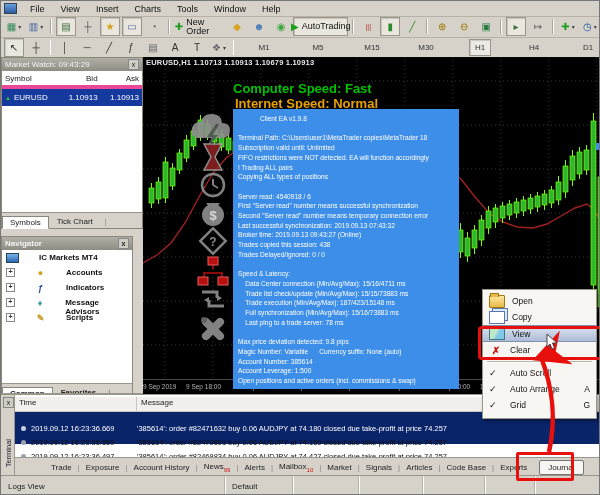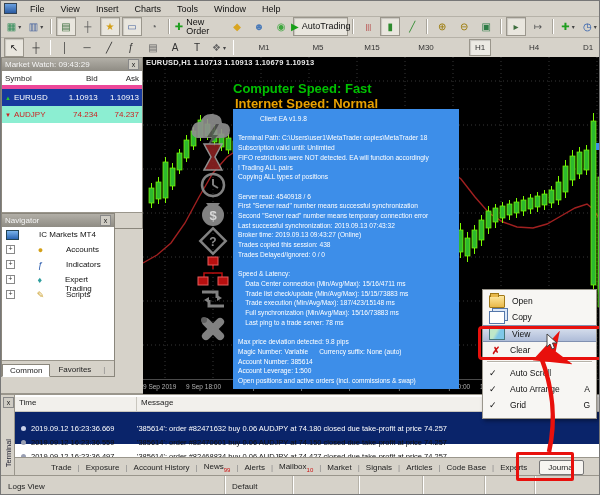--- a/index.html
+++ b/index.html
@@ -24,21 +24,21 @@
   .panel-title .x{margin-left:auto;color:#222;background:#cfccc4;border:1px solid #888;width:9px;height:9px;font-size:7px;display:flex;align-items:center;justify-content:center;}
   #market-watch{left:0;top:56px;width:142px;height:172px;}
   #mw-head{display:flex;height:14px;border-bottom:4px solid #ec4899;font-size:8px;color:#222;align-items:center;background:#fff;}
   #mw-head div{padding:0 3px;box-sizing:border-box;}
   .mw-row{display:flex;height:17px;align-items:center;font-size:8px;}
   .mw-c1{width:58px;padding-left:3px;display:flex;align-items:center;gap:3px;box-sizing:border-box;}
   .mw-c2,.mw-c3{width:42px;text-align:right;padding-right:3px;box-sizing:border-box;}
   .panel-tabs{position:absolute;left:0;bottom:0;width:100%;height:15px;background:#d6d2c9;border-top:1px solid #9a968c;display:flex;align-items:flex-end;font-size:8px;color:#222;}
   .ptab{padding:1px 7px;border:1px solid transparent;}
   .ptab.active{background:#fff;border:1px solid #8a867c;border-bottom:1px solid #fff;position:relative;top:1px;}
-  #navigator{left:0;top:212px;width:114px;height:164px;}
+  #navigator{left:0;top:235px;width:132px;height:164px;font-weight:bold;}
   .tree{font-size:8px;color:#111;padding:3px 0 0 4px;}
   .tree-row{display:flex;align-items:flex-start;height:15px;gap:20px;}
   .plusbox{width:7px;height:7px;border:1px solid #888;font-size:7px;line-height:5px;text-align:center;color:#333;background:#fff;}
   .tree-ic{font-size:9px;width:11px;text-align:center;}
   .root-ic{width:11px;height:8px;background:linear-gradient(#7ab4ec,#2a66b4);border:1px solid #245;}
   
   #chart{position:absolute;left:142px;top:56px;width:458px;height:336px;background:#000;}
   #chart-header{position:absolute;left:3px;top:1px;color:#e8e8e8;font-size:7.5px;font-weight:bold;letter-spacing:.2px;z-index:3;}
   #speed1{position:absolute;left:90px;top:24px;font-size:13px;font-weight:bold;z-index:3;}
   #speed2{position:absolute;left:92px;top:39px;font-size:13px;font-weight:bold;z-index:3;}
@@ -240,28 +240,20 @@
       </div>
     <div id="mw-rows">
         <div class="mw-row" style="background: rgb(22, 57, 158); color: rgb(255, 255, 255);">
           <div class="mw-c1">
             <span style="color: rgb(46, 200, 46); font-size: 6px;">▲</span>
             <span>EURUSD</span>
           </div>
           <div class="mw-c2">1.10913</div>
           <div class="mw-c3">1.10913</div>
         </div>
-        <div class="mw-row" style="background: rgb(140, 238, 210); color: rgb(204, 34, 34);">
-          <div class="mw-c1">
-            <span style="color: rgb(204, 34, 34); font-size: 6px;">▼</span>
-            <span>AUDJPY</span>
-          </div>
-          <div class="mw-c2">74.234</div>
-          <div class="mw-c3">74.237</div>
-        </div>
       </div>
     <div class="panel-tabs" id="mw-tabs">
         <div class="ptab active">Symbols</div>
         <div class="ptab">Tick Chart</div>
         <span style="color: rgb(136, 136, 136); margin: 0px 4px 2px;">|</span>
       </div>
   </div>
 
   <div id="navigator" class="panel">
     <div class="panel-title">
@@ -279,21 +271,21 @@
           <span>Accounts</span>
         </div>
         <div class="tree-row">
           <span class="plusbox">+</span>
           <span class="tree-ic" style="color: rgb(34, 85, 170);">ƒ</span>
           <span>Indicators</span>
         </div>
         <div class="tree-row">
           <span class="plusbox">+</span>
           <span class="tree-ic" style="color: rgb(46, 158, 158);">♦</span>
-          <span>Expert Trading</span>
+          <span>Message Advisors</span>
         </div>
         <div class="tree-row">
           <span class="plusbox">+</span>
           <span class="tree-ic" style="color: rgb(200, 154, 32);">✎</span>
           <span>Scripts</span>
         </div>
       </div>
     <div class="panel-tabs" id="nav-tabs">
         <div class="ptab active">Common</div>
         <div class="ptab">Favorites</div>

